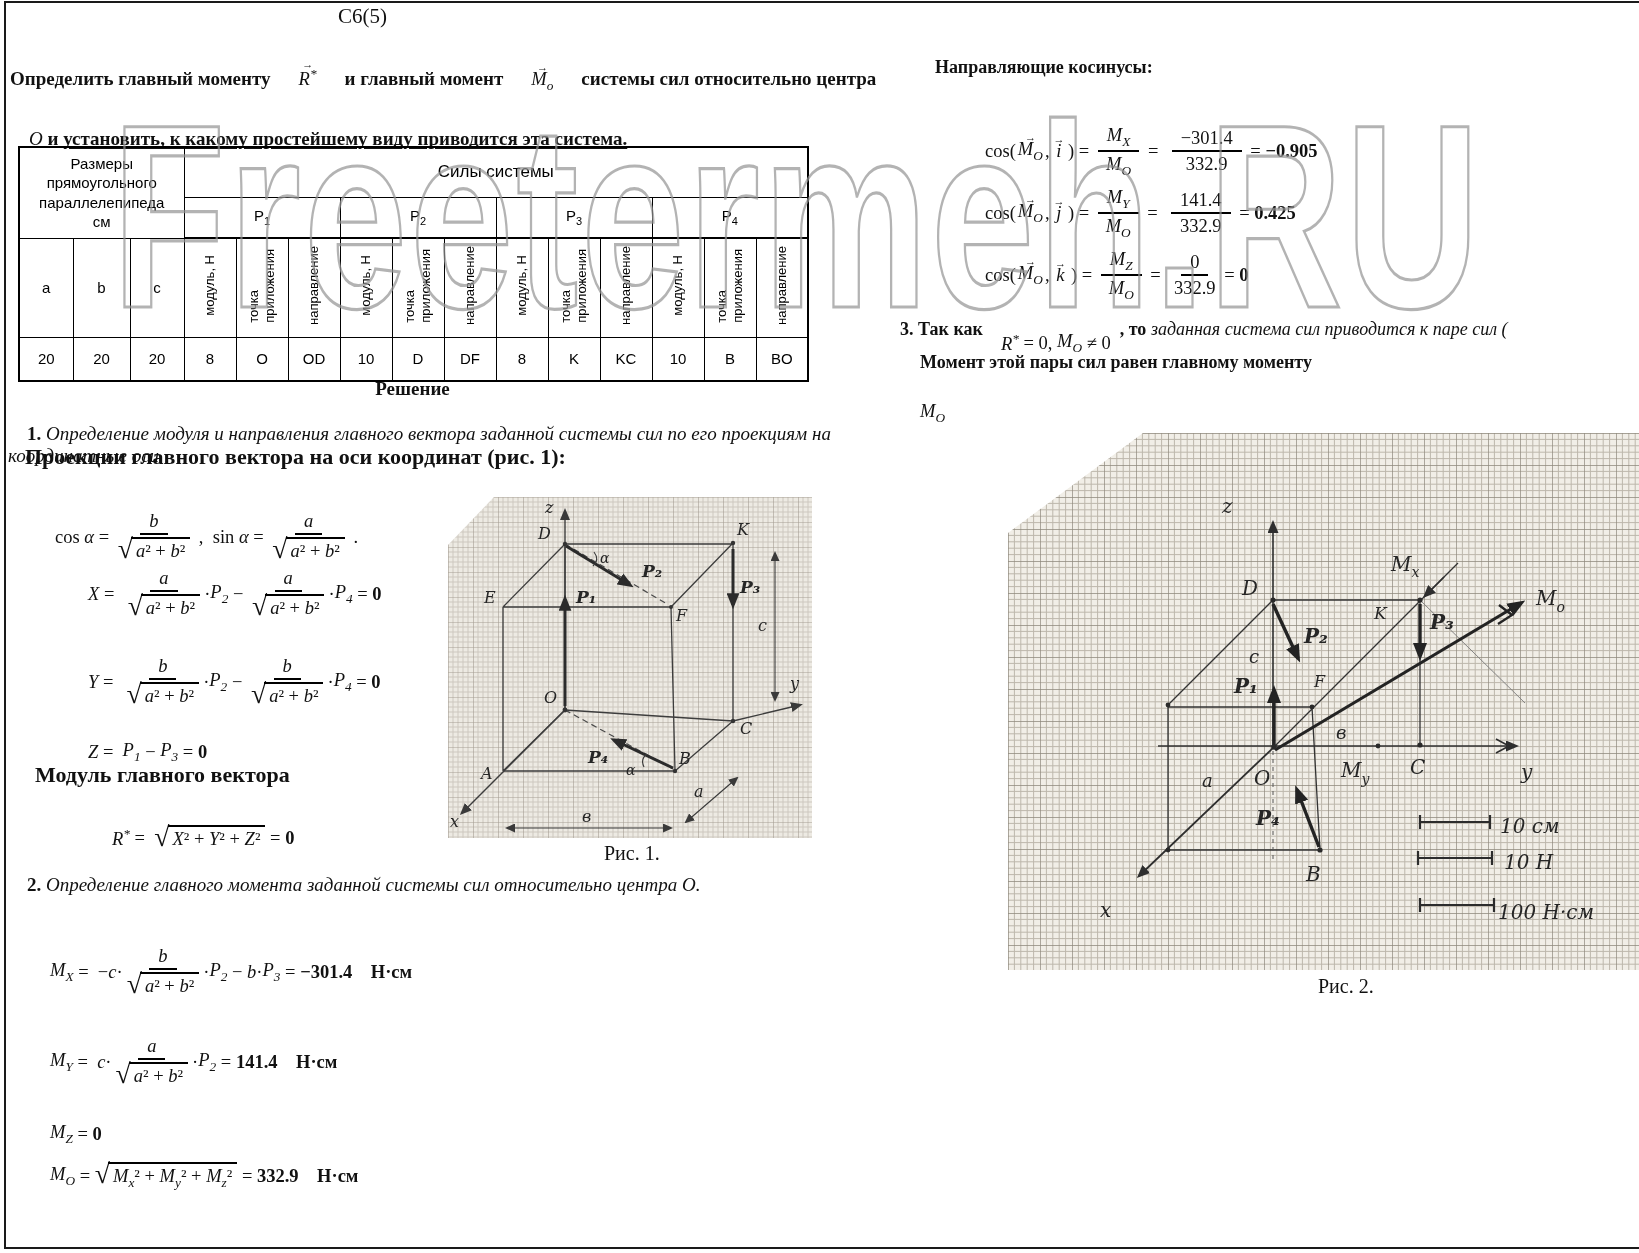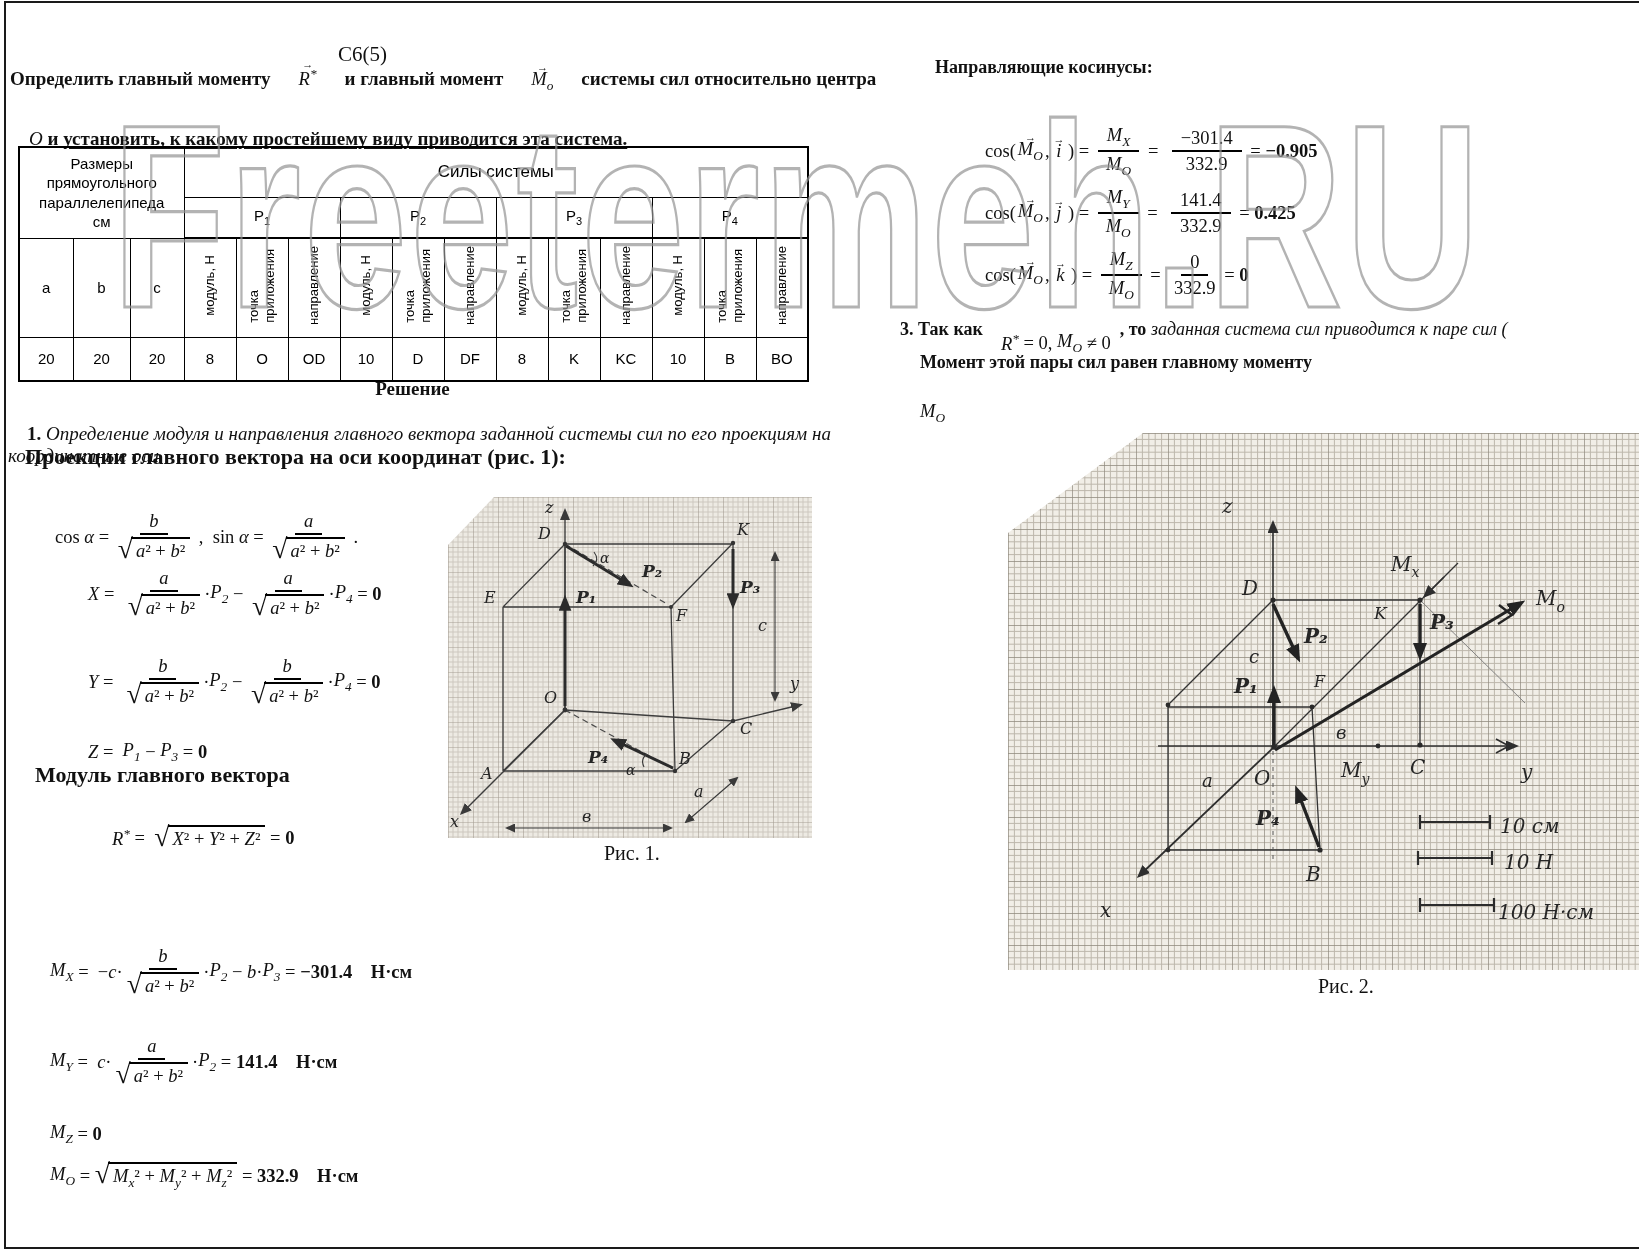--- a/index.html
+++ b/index.html
@@ -7,21 +7,21 @@
         font-family:"Liberation Serif",serif;color:#111;}
   .frame{position:absolute;left:4px;top:1px;right:0;bottom:4px;
          border-left:2px solid #1a1a1a;border-top:2px solid #1a1a1a;border-bottom:2px solid #1a1a1a;}
   .abs{position:absolute;}
   
   .watermark{position:absolute;left:112px;top:86px;z-index:30;pointer-events:none;
     font-family:"Liberation Sans",sans-serif;font-weight:bold;font-size:262px;line-height:1;
     letter-spacing:4px;color:transparent;-webkit-text-stroke:3.2px #949494;opacity:.7;
     transform:scaleX(.71);transform-origin:left top;white-space:nowrap;}
   
-  .title{left:338px;top:4px;font-size:21px;margin-top:38px;}
+  .title{left:338px;top:4px;font-size:21px;}
   .prob1{left:10px;top:66px;font-size:19px;font-weight:bold;display:flex;align-items:baseline;white-space:pre;}
   .prob1 .pf{font-weight:normal;margin:0 26px;}
   .prob2{left:10px;top:106px;font-size:19px;font-weight:bold;white-space:pre;}
   .prob2 .oo{font-style:italic;font-weight:normal;}
   .u{text-decoration:underline;text-underline-offset:3px;}
   .hdg{font-weight:bold;font-size:22px;}
   .center{text-align:center;}
   .stepline{font-size:19px;white-space:pre-wrap;}
   .stepline .n{font-weight:bold;font-style:normal;}
   .stepline .it2{font-style:italic;}
@@ -167,20 +167,23 @@
   <div class="abs hdg" style="left:25px;top:444px">Проекции главного вектора на оси координат (рис. 1):</div>
 
   <div class="formula" style="left:55px;top:483px"><span class="t">cos </span><span class="t it">α</span><span class="t"> = </span><span class="frac"><span class="num"><span class="t it">b</span></span><span class="den"><span class="rad"><span class="rs">√</span><span class="rb"><span class="t it">a</span><span class="t">² + </span><span class="t it">b</span><span class="t">²</span></span></span></span></span><span class="t"> ,  sin </span><span class="t it">α</span><span class="t"> = </span><span class="frac"><span class="num"><span class="t it">a</span></span><span class="den"><span class="rad"><span class="rs">√</span><span class="rb"><span class="t it">a</span><span class="t">² + </span><span class="t it">b</span><span class="t">²</span></span></span></span></span><span class="t"> .</span></div>
   <div class="formula" style="left:88px;top:540px"><span class="t it">X</span><span class="t"> =  </span><span class="frac"><span class="num"><span class="t it">a</span></span><span class="den"><span class="rad"><span class="rs">√</span><span class="rb"><span class="t it">a</span><span class="t">² + </span><span class="t it">b</span><span class="t">²</span></span></span></span></span><span class="t">·</span><span class="t it">P<sub>2</sub></span><span class="t"> − </span><span class="frac"><span class="num"><span class="t it">a</span></span><span class="den"><span class="rad"><span class="rs">√</span><span class="rb"><span class="t it">a</span><span class="t">² + </span><span class="t it">b</span><span class="t">²</span></span></span></span></span><span class="t">·</span><span class="t it">P<sub>4</sub></span><span class="t"> = </span><span class="t bd">0</span></div>
   <div class="formula" style="left:88px;top:628px"><span class="t it">Y</span><span class="t"> =  </span><span class="frac"><span class="num"><span class="t it">b</span></span><span class="den"><span class="rad"><span class="rs">√</span><span class="rb"><span class="t it">a</span><span class="t">² + </span><span class="t it">b</span><span class="t">²</span></span></span></span></span><span class="t">·</span><span class="t it">P<sub>2</sub></span><span class="t"> − </span><span class="frac"><span class="num"><span class="t it">b</span></span><span class="den"><span class="rad"><span class="rs">√</span><span class="rb"><span class="t it">a</span><span class="t">² + </span><span class="t it">b</span><span class="t">²</span></span></span></span></span><span class="t">·</span><span class="t it">P<sub>4</sub></span><span class="t"> = </span><span class="t bd">0</span></div>
   <div class="formula" style="left:88px;top:712px"><span class="t it">Z</span><span class="t"> =  </span><span class="t it">P<sub>1</sub></span><span class="t"> − </span><span class="t it">P<sub>3</sub></span><span class="t"> = </span><span class="t bd">0</span></div>
 
   <div class="abs hdg" style="left:35px;top:762px">Модуль главного вектора</div>
   <div class="formula" style="left:112px;top:797px"><span class="t it">R<sup>*</sup></span><span class="t"> =  </span><span class="rad"><span class="rs">√</span><span class="rb"><span class="t it">X</span><span class="t">² + </span><span class="t it">Y</span><span class="t">² + </span><span class="t it">Z</span><span class="t">²</span></span></span><span class="t"> = </span><span class="t bd">0</span></div>
 
+  <div class="abs stepline" style="left:8px;top:852px;width:824px">
+    <span class="n">2. </span><span class="it2">Определение главного момента заданной системы сил относительно центра О.</span>
+  </div>
 
   <div class="formula" style="left:50px;top:918px"><span class="t it">M<sub>X</sub></span><span class="t"> =  −</span><span class="t it">c</span><span class="t">·</span><span class="frac"><span class="num"><span class="t it">b</span></span><span class="den"><span class="rad"><span class="rs">√</span><span class="rb"><span class="t it">a</span><span class="t">² + </span><span class="t it">b</span><span class="t">²</span></span></span></span></span><span class="t">·</span><span class="t it">P<sub>2</sub></span><span class="t"> − </span><span class="t it">b</span><span class="t">·</span><span class="t it">P<sub>3</sub></span><span class="t"> = </span><span class="t bd">−301.4</span><span class="t bd">    Н·см</span></div>
   <div class="formula" style="left:50px;top:1008px"><span class="t it">M<sub>Y</sub></span><span class="t"> =  </span><span class="t it">c</span><span class="t">·</span><span class="frac"><span class="num"><span class="t it">a</span></span><span class="den"><span class="rad"><span class="rs">√</span><span class="rb"><span class="t it">a</span><span class="t">² + </span><span class="t it">b</span><span class="t">²</span></span></span></span></span><span class="t">·</span><span class="t it">P<sub>2</sub></span><span class="t"> = </span><span class="t bd">141.4</span><span class="t bd">    Н·см</span></div>
   <div class="formula" style="left:50px;top:1094px"><span class="t it">M<sub>Z</sub></span><span class="t"> = </span><span class="t bd">0</span></div>
   <div class="formula" style="left:50px;top:1134px"><span class="t it">M<sub>O</sub></span><span class="t"> = </span><span class="rad"><span class="rs">√</span><span class="rb"><span class="t it">M<sub>x</sub></span><span class="t">² + </span><span class="t it">M<sub>y</sub></span><span class="t">² + </span><span class="t it">M<sub>z</sub></span><span class="t">²</span></span></span><span class="t"> = </span><span class="t bd">332.9</span><span class="t bd">    Н·см</span></div>
 
   <div class="abs hdg" style="left:935px;top:57px;font-size:18px">Направляющие косинусы:</div>
   <div class="formula" style="left:985px;top:97px"><span class="t">cos(</span><span class="vec"><span class="ar">→</span><span class="vb">M</span><sub>O</sub></span><span class="t">, </span><span class="vec"><span class="ar">→</span><span class="vb">i</span></span><span class="t"> ) = </span><span class="frac"><span class="num"><span class="t it">M<sub>X</sub></span></span><span class="den"><span class="t it">M<sub>O</sub></span></span></span><span class="t"> =  </span><span class="frac"><span class="num"><span class="t">−301.4</span></span><span class="den"><span class="t">332.9</span></span></span><span class="t"> = </span><span class="t bd">−0.905</span></div>
   <div class="formula" style="left:985px;top:159px"><span class="t">cos(</span><span class="vec"><span class="ar">→</span><span class="vb">M</span><sub>O</sub></span><span class="t">, </span><span class="vec"><span class="ar">→</span><span class="vb">j</span></span><span class="t"> ) = </span><span class="frac"><span class="num"><span class="t it">M<sub>Y</sub></span></span><span class="den"><span class="t it">M<sub>O</sub></span></span></span><span class="t"> =  </span><span class="frac"><span class="num"><span class="t">141.4</span></span><span class="den"><span class="t">332.9</span></span></span><span class="t"> = </span><span class="t bd">0.425</span></div>
   <div class="formula" style="left:985px;top:221px"><span class="t">cos(</span><span class="vec"><span class="ar">→</span><span class="vb">M</span><sub>O</sub></span><span class="t">, </span><span class="vec"><span class="ar">→</span><span class="vb">k</span></span><span class="t"> ) = </span><span class="frac"><span class="num"><span class="t it">M<sub>Z</sub></span></span><span class="den"><span class="t it">M<sub>O</sub></span></span></span><span class="t"> =  </span><span class="frac"><span class="num"><span class="t">0</span></span><span class="den"><span class="t">332.9</span></span></span><span class="t"> = </span><span class="t bd">0</span></div>

